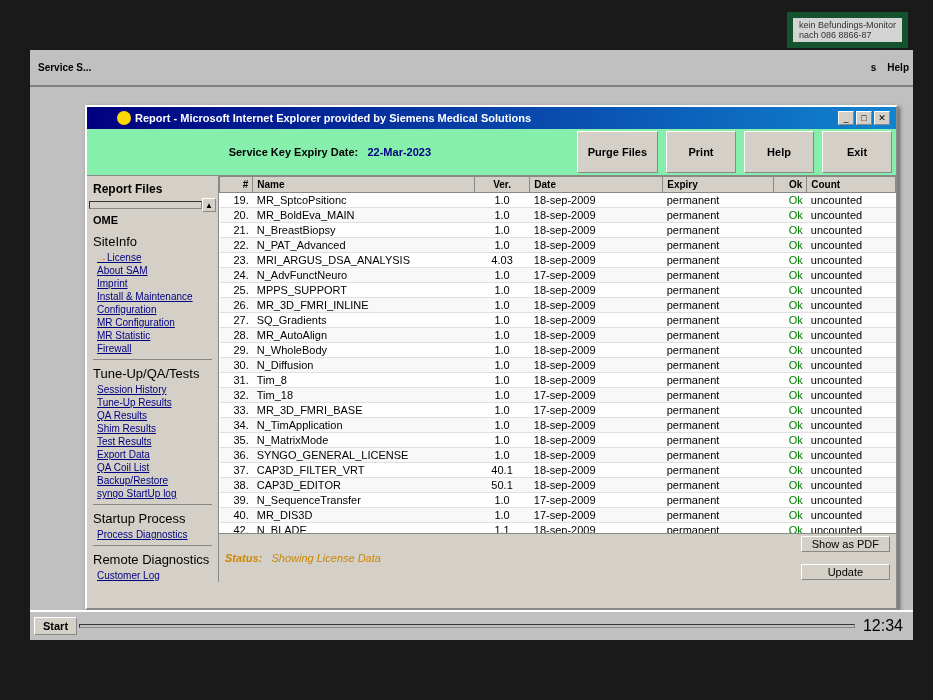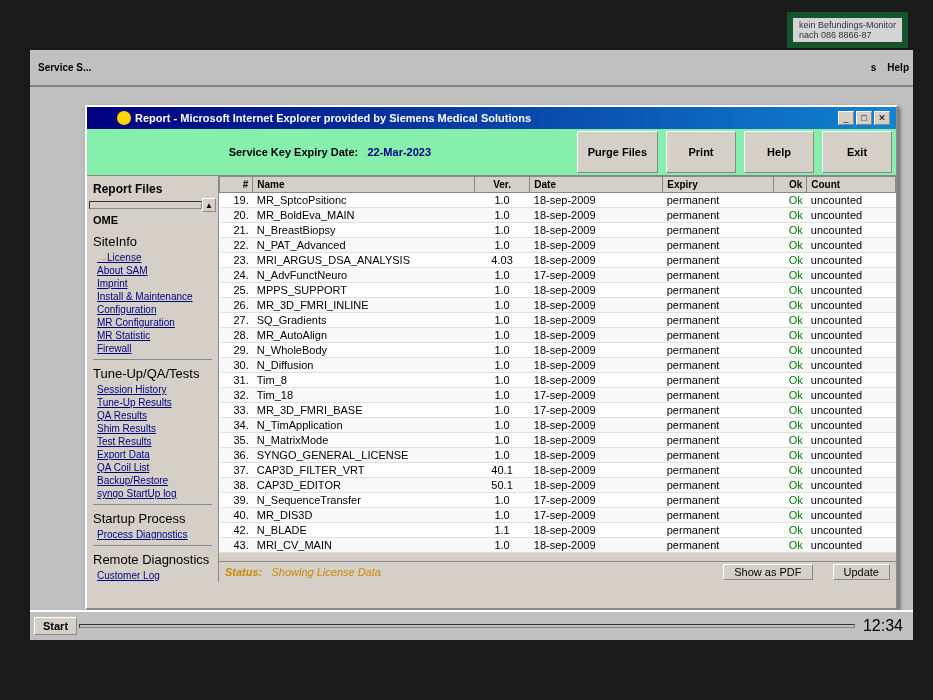--- a/index.html
+++ b/index.html
@@ -233,21 +233,22 @@
       padding: 2px 6px;
       font-size: 11px;
       font-style: italic;
       color: #cc8800;
       display: flex;
       align-items: center;
       justify-content: space-between;
     }
     .bottom-btns {
       display: flex;
-      gap: 20px;
+      gap: 12px;
+      flex-direction: column;
     }
     .bottom-btn {
       background: #d4d0c8;
       border: 1px solid;
       border-color: #fff #888 #888 #fff;
       padding: 1px 10px;
       font-size: 11px;
       cursor: pointer;
     }
 

